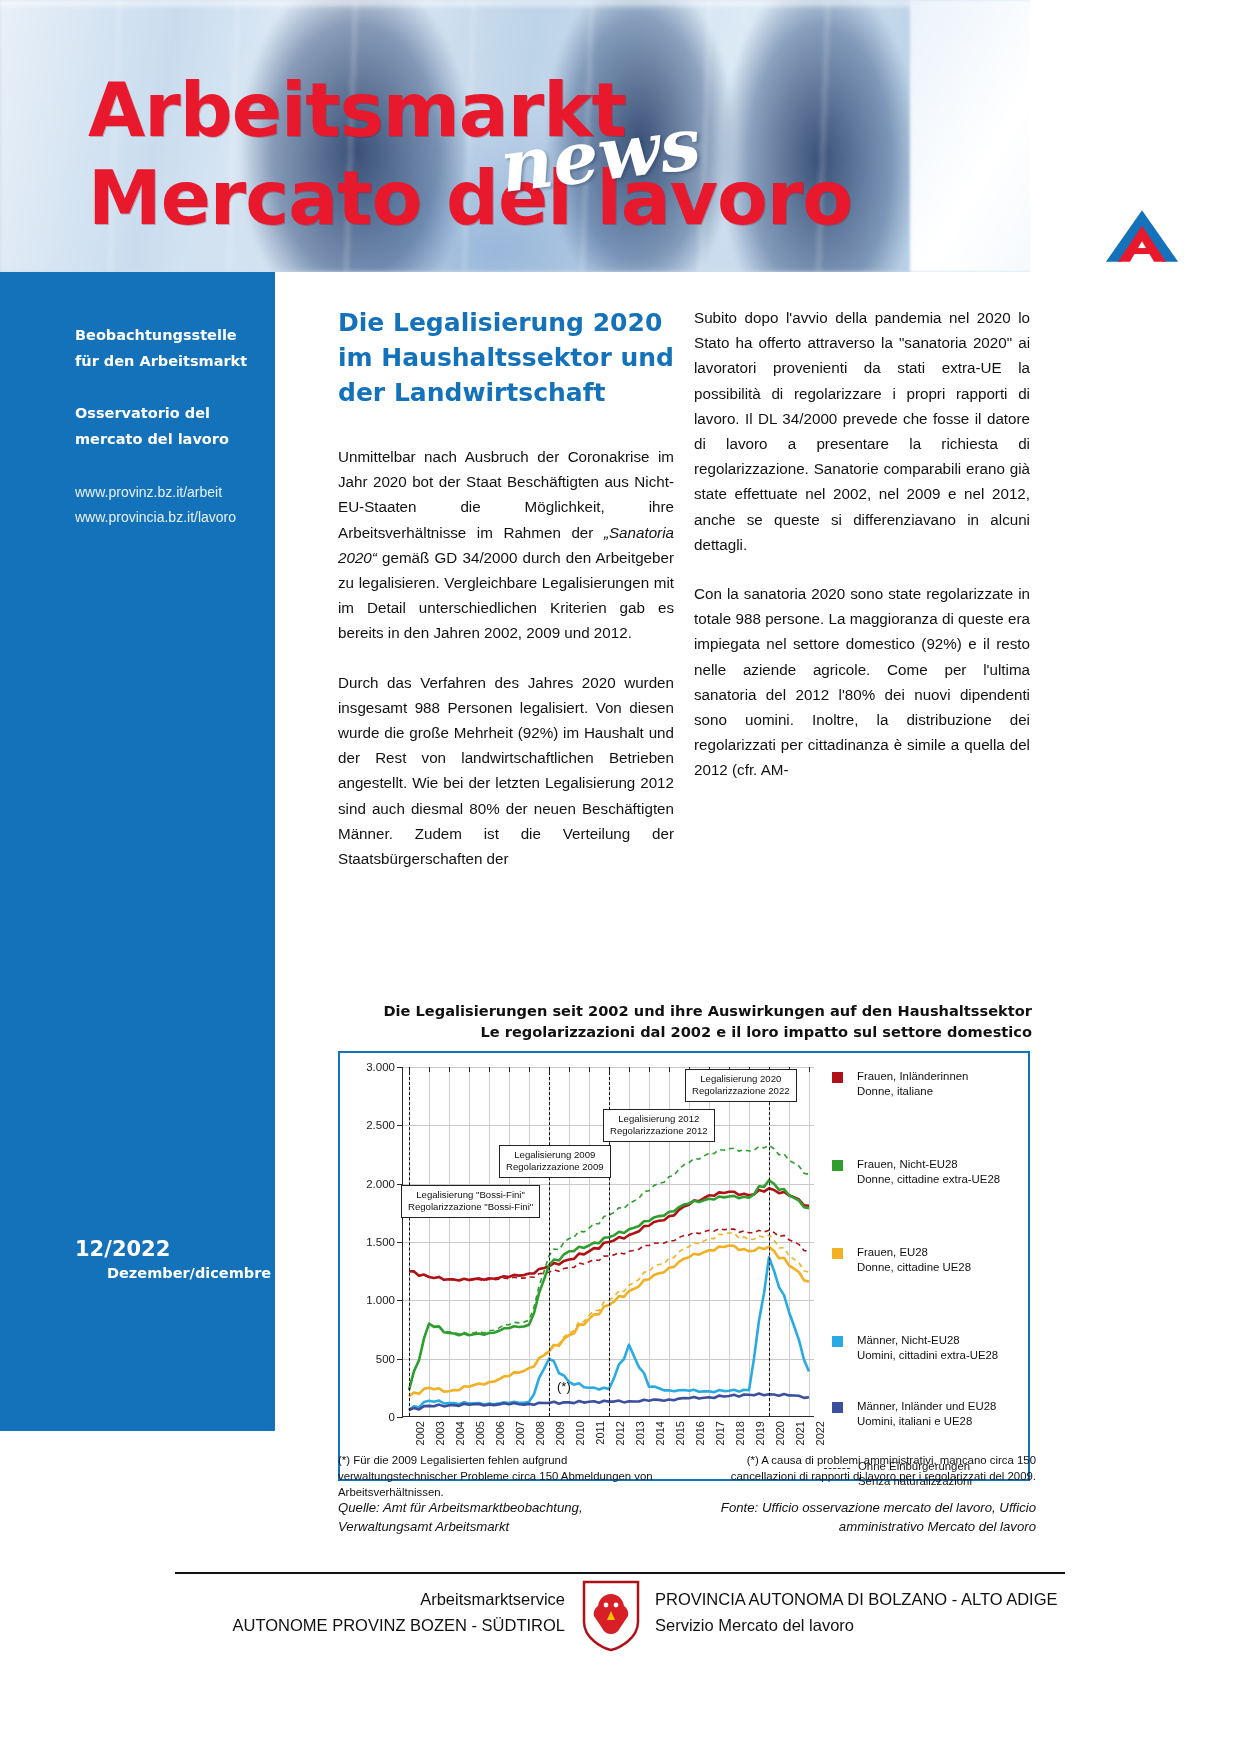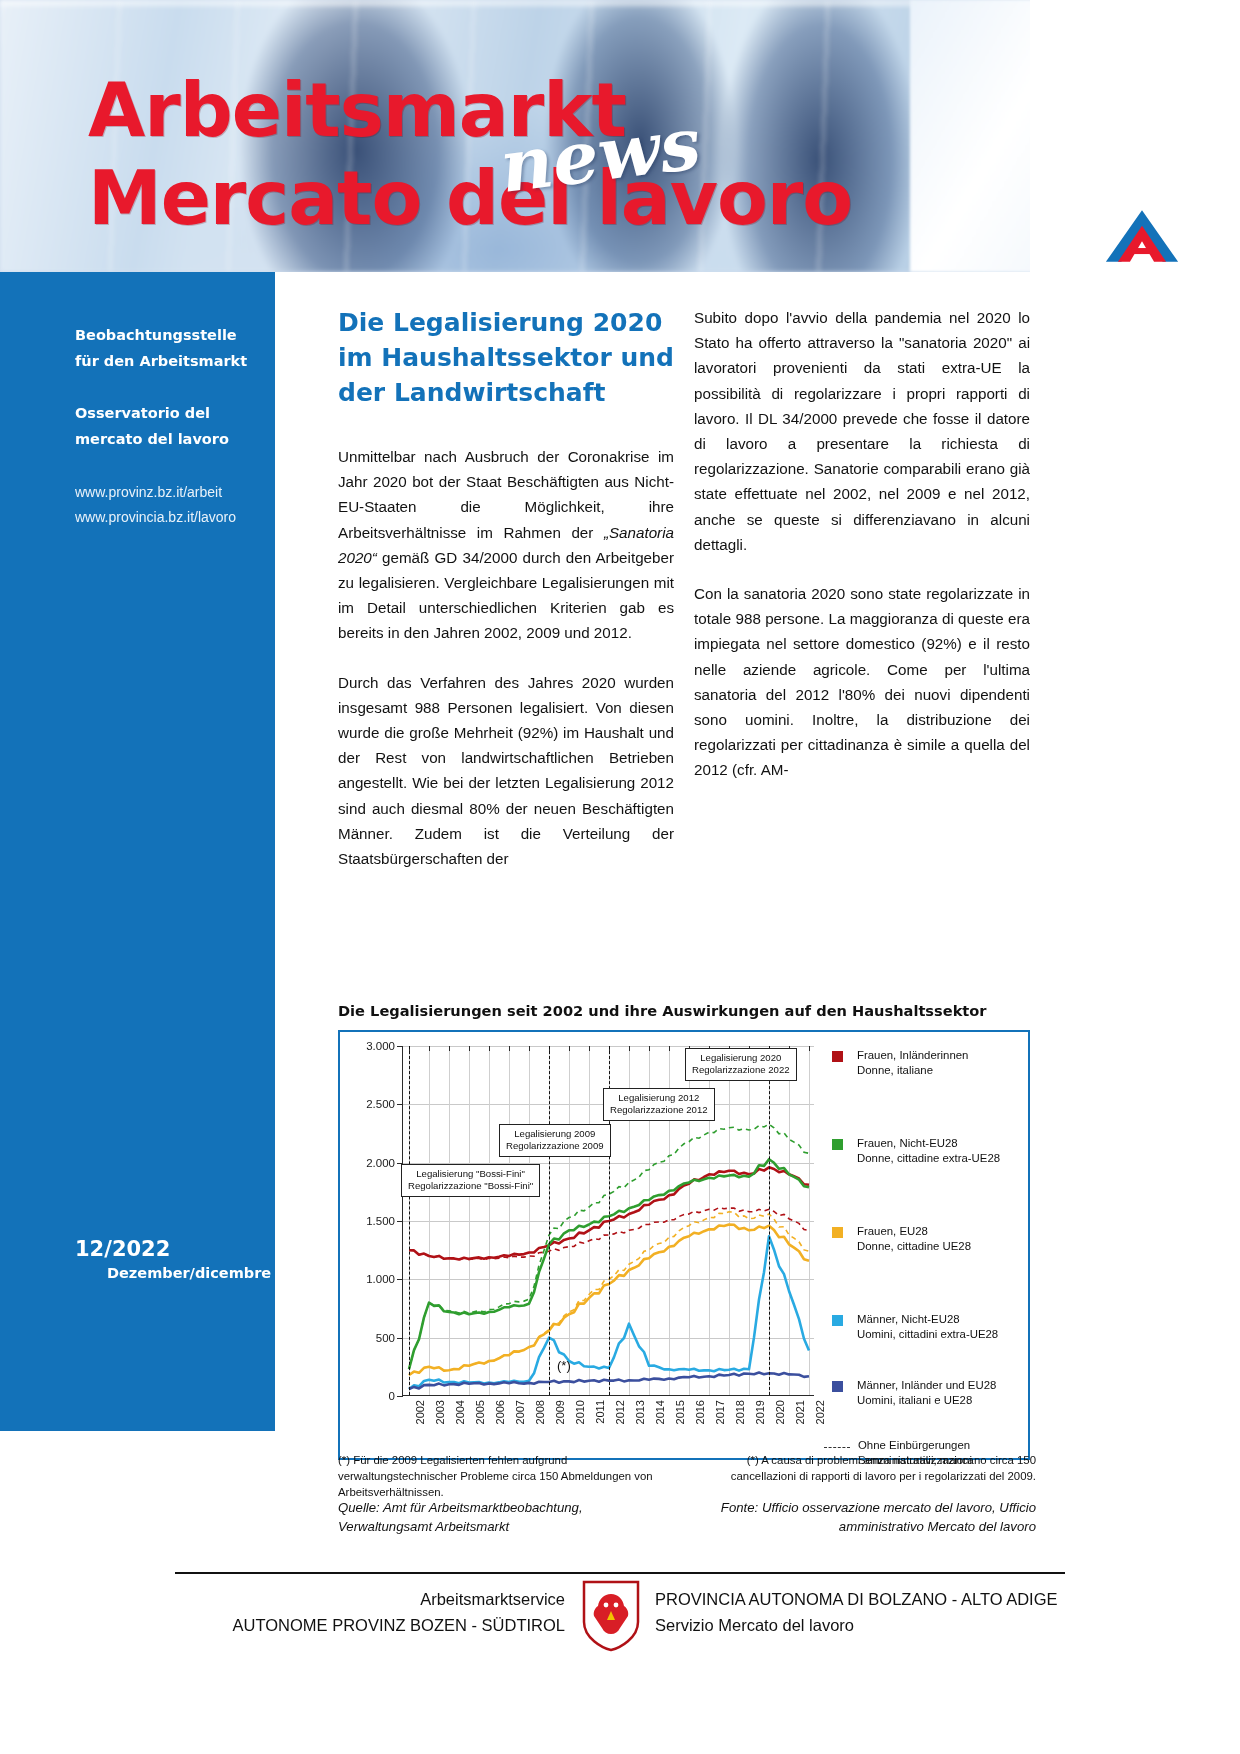--- a/index.html
+++ b/index.html
@@ -99,21 +99,21 @@
     font-size:15.2px;line-height:25.2px;color:#121212;
     text-align:justify;hyphens:auto;
   }
   .col p i{font-style:italic;}
 
   
   .chart-wrap{
     position:absolute;left:338px;top:1000px;width:694px;
   }
   .chart-title{
-    text-align:left;font-weight:700;font-size:14.6px;line-height:21px;
+    text-align:right;font-weight:700;font-size:14.6px;line-height:21px;
     color:#111;font-family:"DejaVu Sans", sans-serif;margin-bottom:9px;
   }
   .chart-box{
     position:relative;width:692px;height:430px;
     border:2px solid #1372b9;background:#ffffff;box-sizing:border-box;
   }
   .plot{
     position:absolute;left:62px;top:14px;width:412px;height:350px;
     border-left:1.6px solid #2a2a2a;border-bottom:1.6px solid #2a2a2a;
     box-sizing:border-box;
@@ -223,20 +223,21 @@
 </div>
 
 <div class="col it">
   <p>Subito dopo l'avvio della pandemia nel 2020 lo Stato ha offerto attraverso la "sanatoria 2020" ai lavoratori provenienti da stati extra-UE la possibilità di regolarizzare i propri rapporti di lavoro. Il DL 34/2000 prevede che fosse il datore di lavoro a presentare la richiesta di regolarizzazione. Sanatorie comparabili erano già state effettuate nel 2002, nel 2009 e nel 2012, anche se queste si differenziavano in alcuni dettagli.</p>
   <p>Con la sanatoria 2020 sono state regolarizzate in totale 988 persone. La maggioranza di queste era impiegata nel settore domestico (92%) e il resto nelle aziende agricole. Come per l'ultima sanatoria del 2012 l'80% dei nuovi dipendenti sono uomini. Inoltre, la distribuzione dei regolarizzati per cittadinanza è simile a quella del 2012 (cfr. AM-</p>
 </div>
 
 <div class="chart-wrap">
   <div class="chart-title">
     <div>Die Legalisierungen seit 2002 und ihre Auswirkungen auf den Haushaltssektor</div>
+    <div>Le regolarizzazioni dal 2002 e il loro impatto sul settore domestico</div>
   </div>
   <div class="chart-box">
     <div class="plot" id="plot">
         <div class="ytick" style="top: 350px;">0</div>
         <div class="ytickmark" style="top: 350px;"></div>
         <div class="gridh" style="top: 291.667px;"></div>
         <div class="ytick" style="top: 291.667px;">500</div>
         <div class="ytickmark" style="top: 291.667px;"></div>
         <div class="gridh" style="top: 233.333px;"></div>
         <div class="ytick" style="top: 233.333px;">1.000</div>

